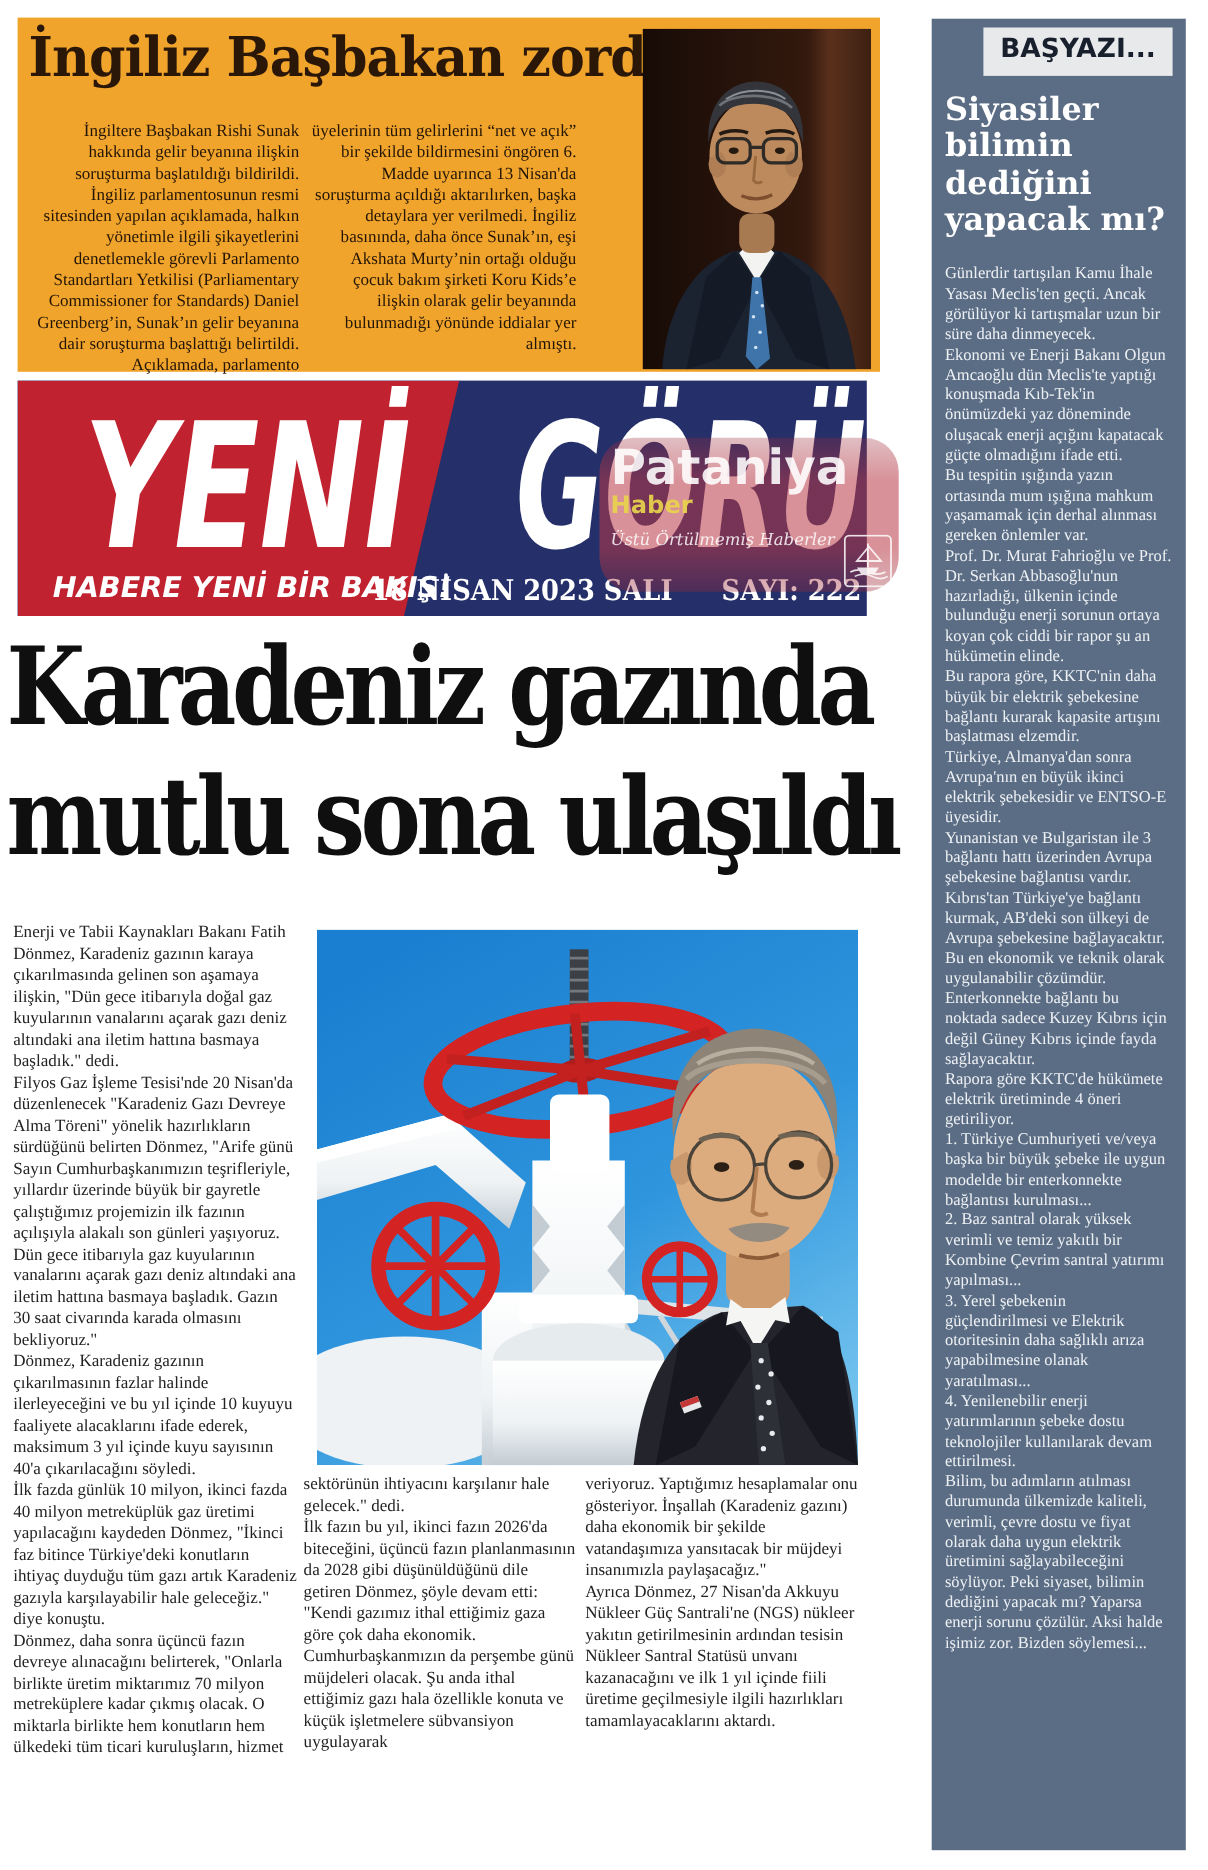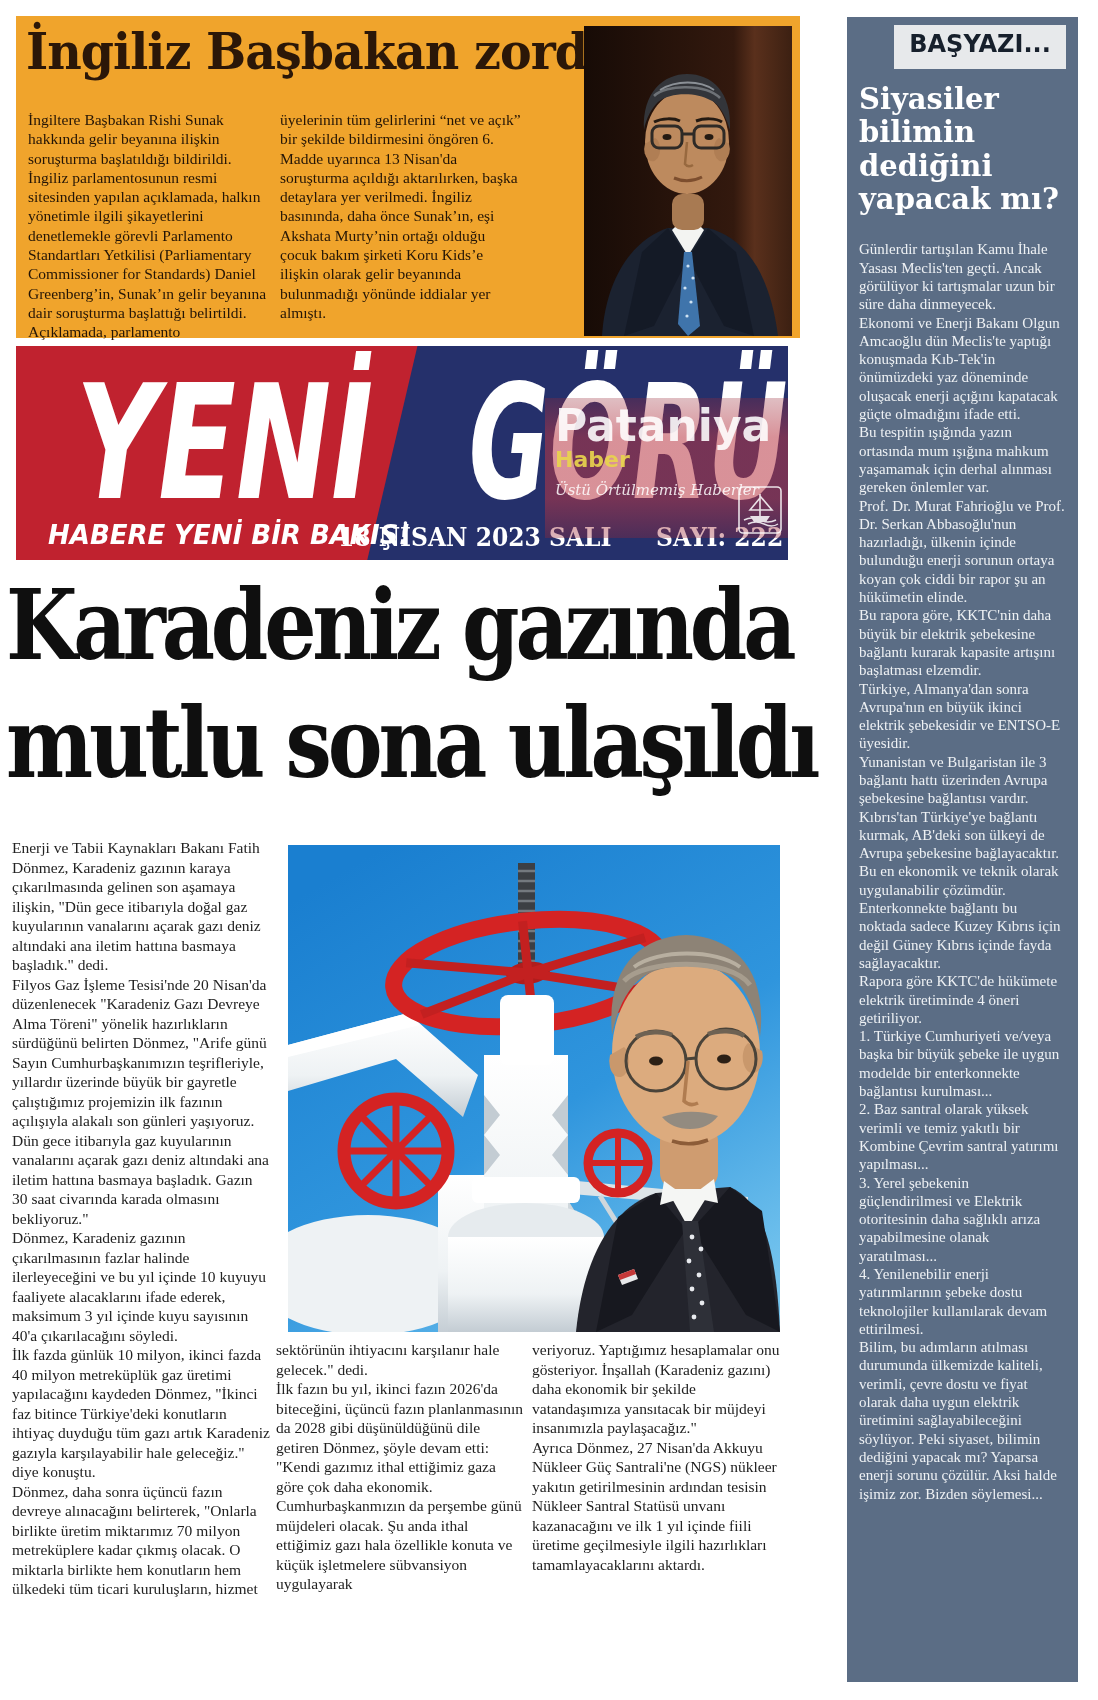--- a/index.html
+++ b/index.html
@@ -16,21 +16,21 @@
         font-family:"Liberation Serif",serif;}
 
   
   .topbox{position:absolute;left:16px;top:16px;width:784px;height:322px;
           background:var(--topbox_bg);}
   .topbox-headline{position:absolute;left:10px;top:10px;width:600px;
           font-family:"DejaVu Serif",serif;font-weight:700;font-size:50px;line-height:1.02;
           letter-spacing:-1px;color:var(--topbox_headline_color);
           transform:scaleX(.95);transform-origin:left top;white-space:nowrap;}
   .topbox-col{position:absolute;top:94px;width:244px;font-size:15.5px;line-height:19.3px;
-          color:#241506;}
+          color:#241506;text-align:right;}
   .topbox-col.c1{left:12px;}
   .topbox-col.c2{left:264px;}
   .sunak-photo{position:absolute;left:568px;top:10px;width:208px;height:310px;overflow:hidden;}
 
   
   .sidebar{position:absolute;left:847px;top:17px;width:231px;height:1665px;
           background:var(--sidebar_bg);padding:8px 12px;overflow:hidden;}
   .kicker{width:172px;margin-left:35px;background:#e7e9eb;color:#17202c;
           font-family:"DejaVu Sans","Liberation Sans",sans-serif;font-weight:700;
           font-size:24px;text-align:center;padding:5px 4px 11px;}
@@ -56,24 +56,24 @@
           font-family:"DejaVu Sans","Liberation Sans",sans-serif;
           font-weight:700;font-style:italic;font-size:26px;white-space:nowrap;}
   .mast-date{position:absolute;left:322px;top:176px;color:#fff;
           font-family:"DejaVu Serif",serif;font-weight:700;font-size:26px;
           transform:scaleX(.9);transform-origin:left top;white-space:nowrap;}
   .mast-issue{position:absolute;left:640px;top:176px;color:#fff;
           font-family:"DejaVu Serif",serif;font-weight:700;font-size:26px;
           transform:scaleX(.9);transform-origin:left top;white-space:nowrap;}
 
   
-  .stamp{position:absolute;left:545px;top:398px;width:243px;height:140px;z-index:5;
+  .stamp{position:absolute;left:545px;top:398px;width:272px;height:140px;z-index:5;
           background:linear-gradient(rgba(150,40,55,.30),rgba(185,55,68,.55) 28%,
                      rgba(185,55,68,.55) 72%,rgba(150,40,55,.35));
-          padding:6px 10px;}
+          padding:6px 10px;border-radius:31px;}
   .stamp-title{font-family:"DejaVu Sans","Liberation Sans",sans-serif;font-weight:700;
           font-size:44px;line-height:1;color:rgba(255,255,255,.88);}
   .stamp-sub{font-family:"DejaVu Sans","Liberation Sans",sans-serif;font-weight:700;
           font-size:22px;line-height:1.1;color:rgba(232,212,77,.92);}
   .stamp-script{margin-top:9px;font-family:"DejaVu Serif",serif;font-style:italic;
           font-size:15px;color:rgba(255,255,255,.85);}
   .stamp-emblem{position:absolute;right:6px;bottom:4px;width:44px;height:48px;opacity:.85;}
 
   
   .main-headline{position:absolute;left:6px;top:566px;width:790px;

